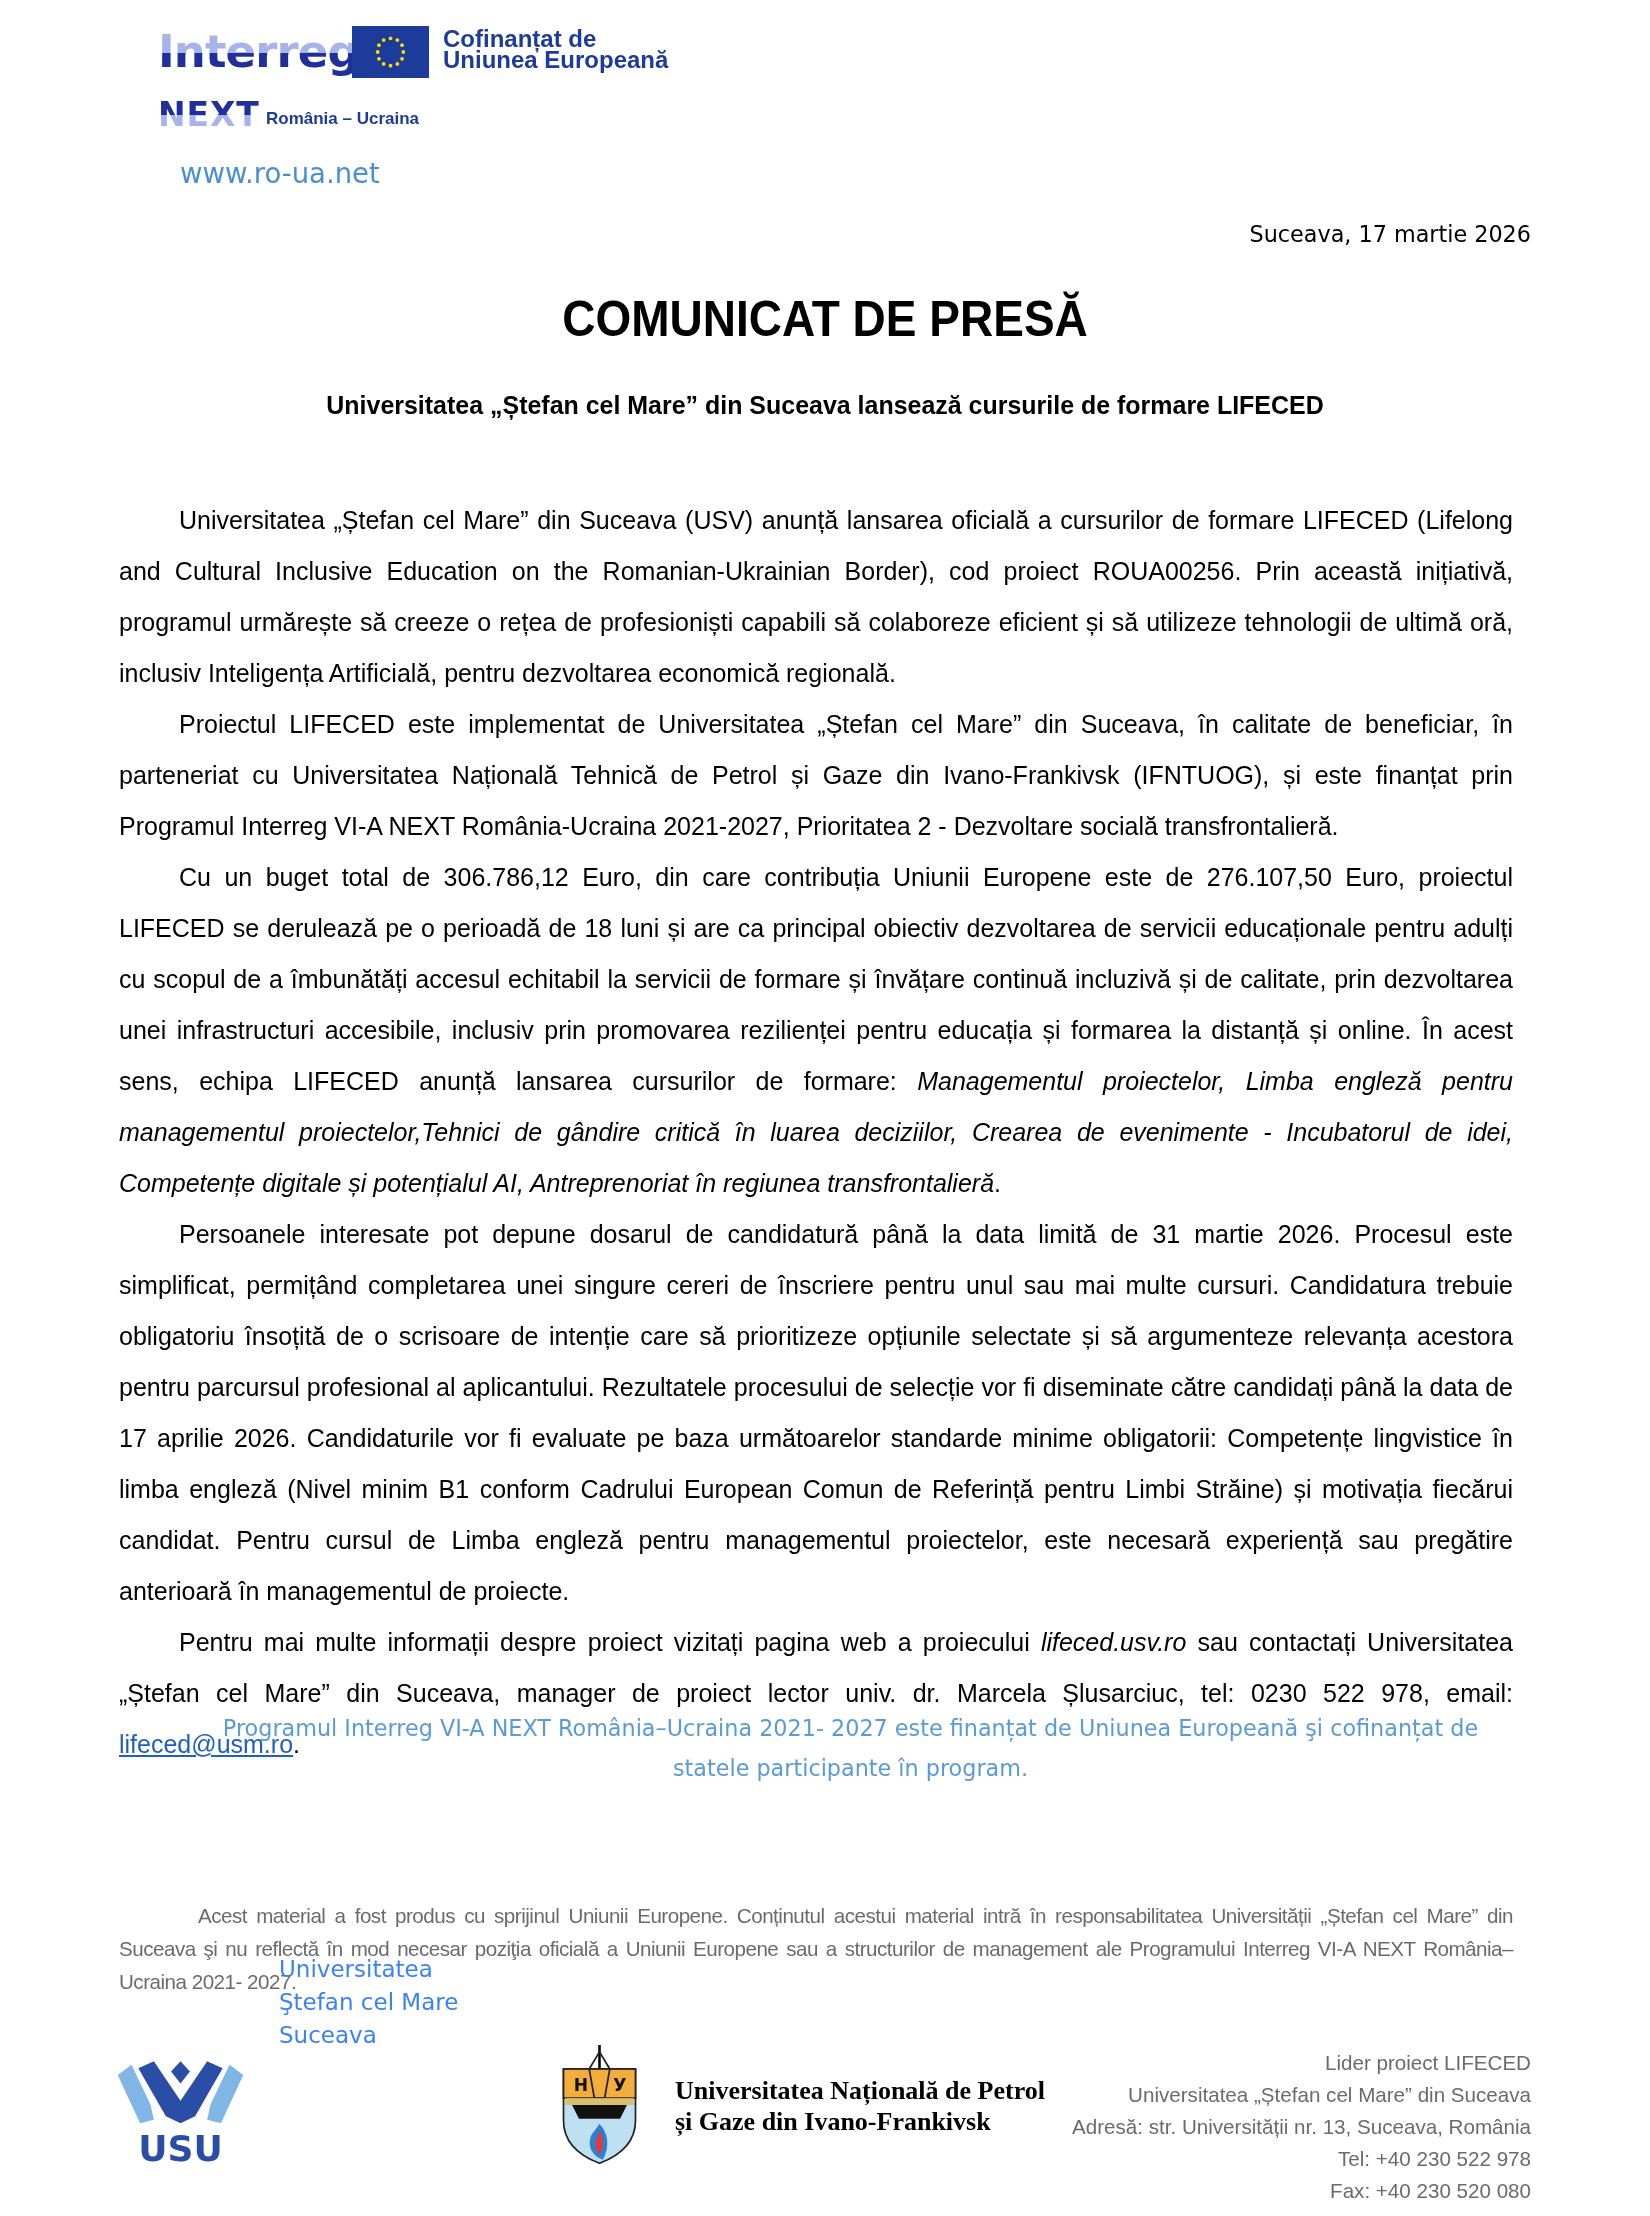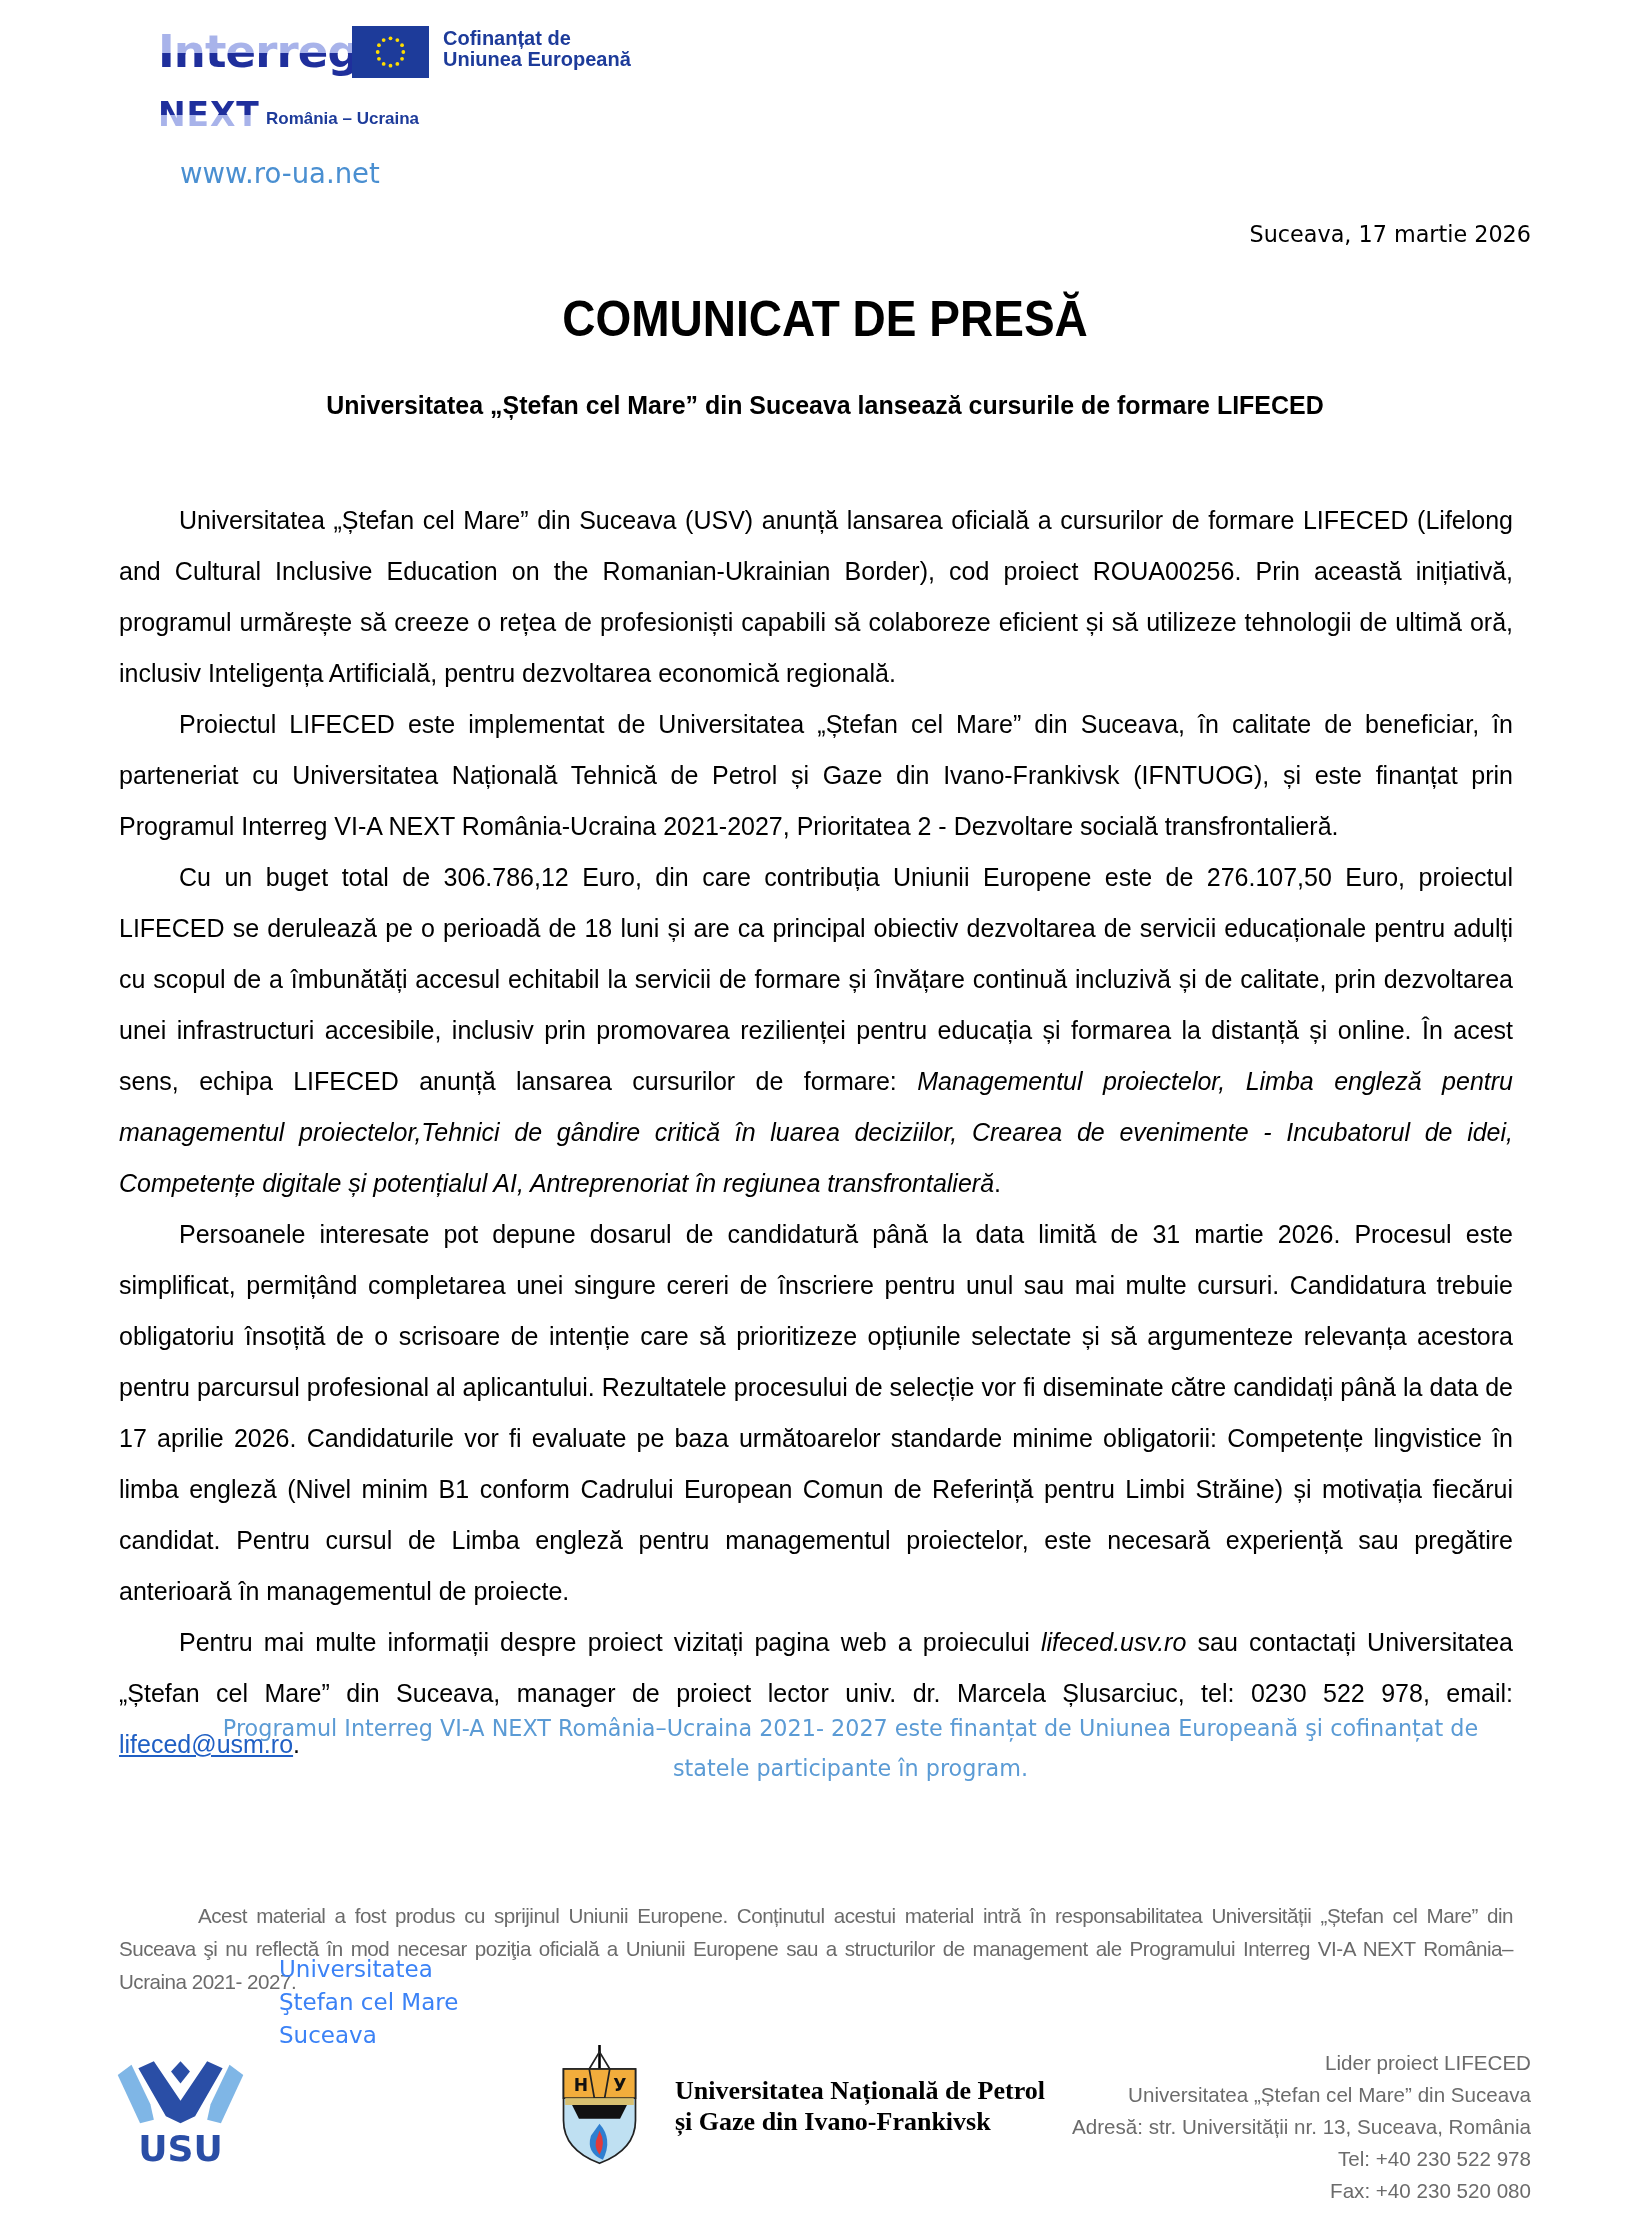--- a/index.html
+++ b/index.html
@@ -8,21 +8,21 @@
 
   
   .hdr { position: absolute; left: 0; top: 0; width: 1650px; height: 206px; padding-left: 40px; }
   .interreg { position: absolute; left: 158px; top: 26px; font-family: "DejaVu Sans", sans-serif;
               font-weight: bold; font-size: 45px; letter-spacing: -0.9px; line-height: 52px;
               background: linear-gradient(to bottom, #a8b3ea 0%, #a8b3ea 52%, #1f2f9c 52%, #1f2f9c 100%);
               -webkit-background-clip: text; background-clip: text; color: transparent; }
   .euflag { position: absolute; left: 352px; top: 26px; width: 77px; height: 52px; background: #1d3b9a; }
   .euflag svg { position: absolute; left: 0; top: 0; }
   .cofin { position: absolute; left: 443px; top: 27.5px; color: #1d3b9a; font-weight: bold;
-           font-size: 20px; line-height: 21.5px; font-family: "Liberation Sans", sans-serif; }
+           font-size: 24px; line-height: 21.5px; font-family: "Liberation Sans", sans-serif; }
   .next { position: absolute; left: 158px; top: 96px; font-family: "DejaVu Sans", sans-serif;
           font-weight: bold; font-size: 33px; line-height: 38px; letter-spacing: 0.9px;
           background: linear-gradient(to bottom, #1f2f9c 0%, #1f2f9c 50%, #a8b3ea 50%, #a8b3ea 100%);
           -webkit-background-clip: text; background-clip: text; color: transparent; }
   .roua { position: absolute; left: 266px; top: 109px; color: #1d3b9a; font-weight: bold;
           font-size: 17px; line-height: 20.6px; }
   .www { position: absolute; left: 180px; top: 156px; color: #4a8fd1; font-size: 27.5px;
          line-height: 34px; font-family: "DejaVu Sans", sans-serif; }
 
   

